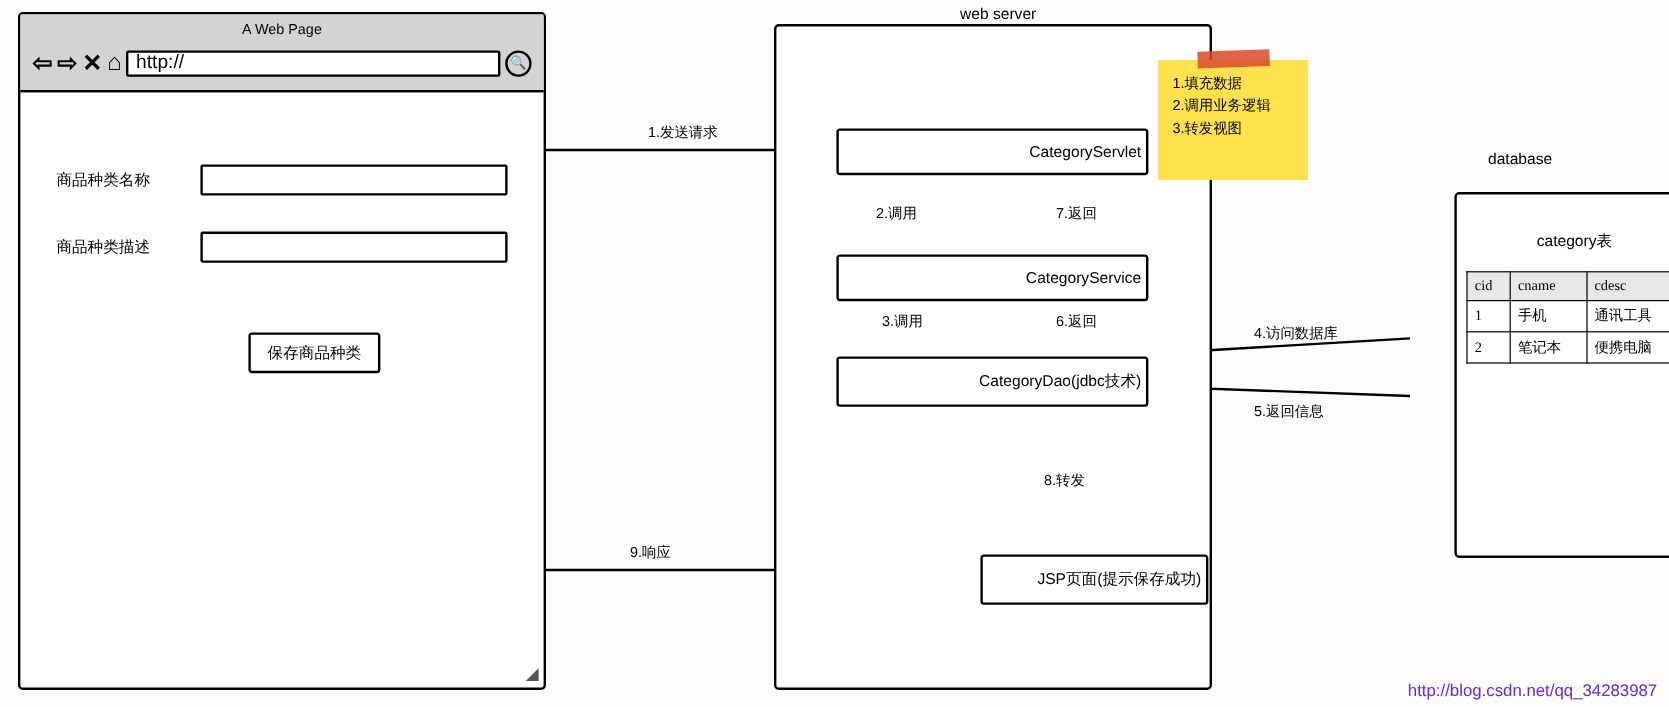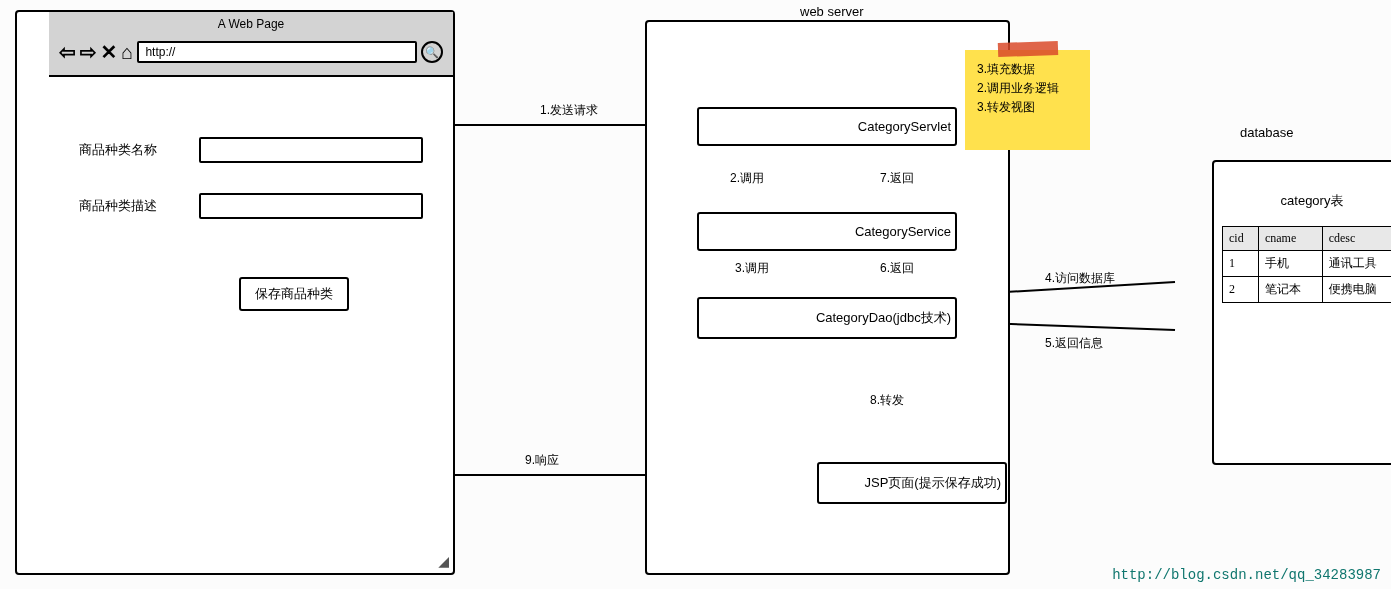--- a/index.html
+++ b/index.html
@@ -13,21 +13,21 @@
       overflow: hidden;
     }
     .sketch-box {
       border: 2px solid #000;
       border-radius: 4px;
       position: absolute;
       background: #fff;
     }
     
     .browser {
-      left: 15px; top: 10px; width: 440px; height: 565px; padding-left: 32px;
+      left: 15px; top: 10px; width: 440px; height: 565px;
     }
     .browser-header {
       background: #d3d3d3;
       height: 65px;
       border-bottom: 2px solid #000;
       position: relative;
     }
     .browser-title {
       text-align: center;
       padding: 5px 0;
@@ -43,21 +43,21 @@
       font-size: 20px;
       font-weight: bold;
       cursor: pointer;
     }
     .url-bar {
       flex: 1;
       border: 2px solid #000;
       background: #fff;
       height: 22px;
       padding: 0 6px;
-      font-size: 12px;
+      font-size: 16px;
       border-radius: 2px;
     }
     .search-circle {
       border: 2px solid #000;
       border-radius: 50%;
       width: 22px; height: 22px;
       display: flex; align-items: center; justify-content: center;
       font-size: 11px;
     }
     .form-area {
@@ -163,23 +163,23 @@
     
     svg.lines {
       position: absolute;
       left: 0; top: 0;
       width: 1391px; height: 589px;
       pointer-events: none;
     }
     .watermark {
       position: absolute;
       right: 10px; bottom: 6px;
-      color: #0f766e;
+      color: #6d28d9;
       font-size: 14px;
-      font-family: Liberation Mono, monospace;
+      font-family: Liberation Sans, sans-serif;
     }
     .resize-grip {
       position: absolute;
       right: 4px; bottom: 4px;
       font-size: 14px;
       color: #555;
     }
   </style>
 </head>
 <body>
@@ -243,21 +243,21 @@
 <span class="server-label" style="left:800px;top:4px">web server</span>
 <div class="sketch-box server-box">
   <div class="layer" style="top:85px">CategoryServlet</div>
   <div class="layer" style="top:190px">CategoryService</div>
   <div class="layer" style="top:275px">CategoryDao(jdbc技术)</div>
   <div class="layer" style="top:440px;left:170px;width:190px">JSP页面(提示保存成功)</div>
 </div>
 
 <div class="sticky sticky-right">
   <div class="tape"></div>
-  <div>3.填充数据</div>
+  <div>1.填充数据</div>
   <div>2.调用业务逻辑</div>
   <div>3.转发视图</div>
 </div>
 
 <span class="db-label" style="left:1240px;top:125px">database</span>
 <div class="sketch-box db-box">
   <div class="db-title">category表</div>
   <table class="db-table">
     <thead>
         <tr>

